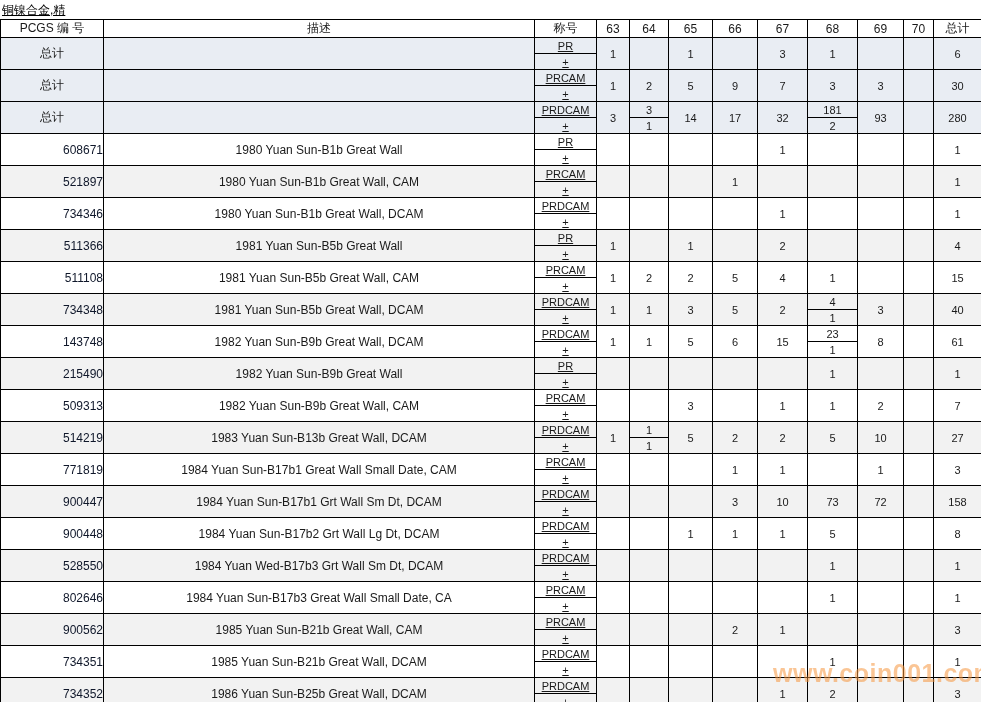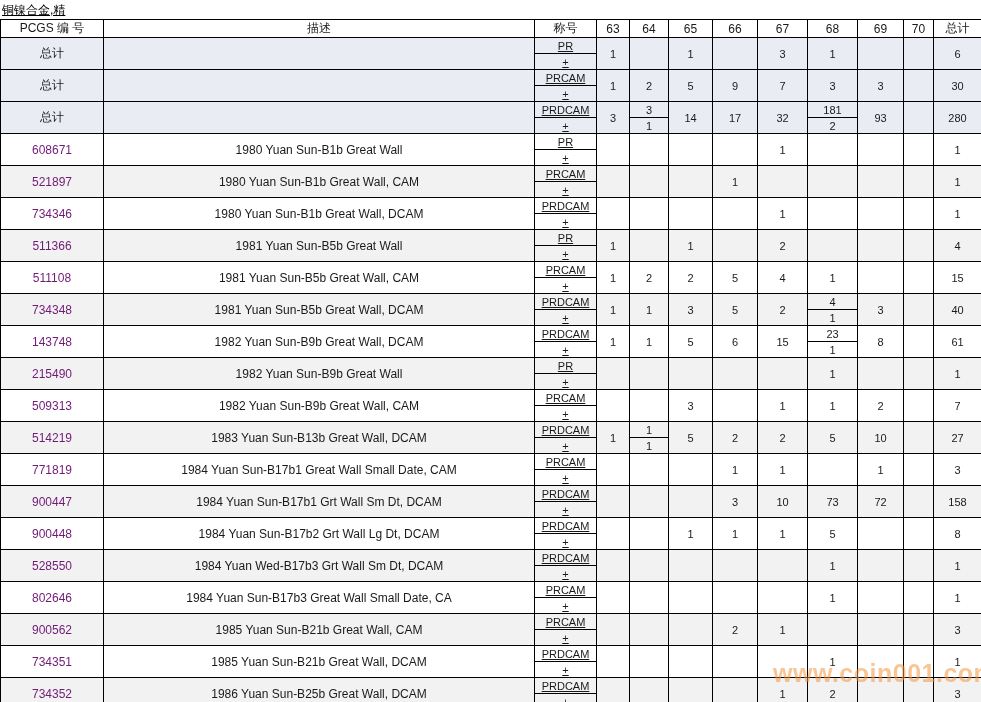--- a/index.html
+++ b/index.html
@@ -30,21 +30,21 @@
   th,td{
     border:1px solid #000;padding:0;margin:0;
     text-align:center;vertical-align:middle;overflow:hidden;
     background:#fff;
   }
   thead tr{height:17px;}
   th{font-weight:normal;font-size:12px;}
   tbody tr{height:16px;}
   td{font-size:11px;}
   td.pcgs,td.desc{font-size:12px;}
-  td.link{color:#701a75;cursor:pointer;}
+  td.link{color:#0f172a;cursor:pointer;text-align:right;}
   td.desig{font-size:11px;text-decoration:underline;}
   tr.summary td{background:#e9edf3;}
   tr.gray td{background:#f2f2f2;}
   tr.white td{background:#ffffff;}
   .watermark{
     position:absolute;left:773px;top:659px;
     font-size:25px;font-weight:bold;letter-spacing:0.5px;
     color:#f6973f;opacity:0.55;white-space:nowrap;
     pointer-events:none;z-index:5;
   }

